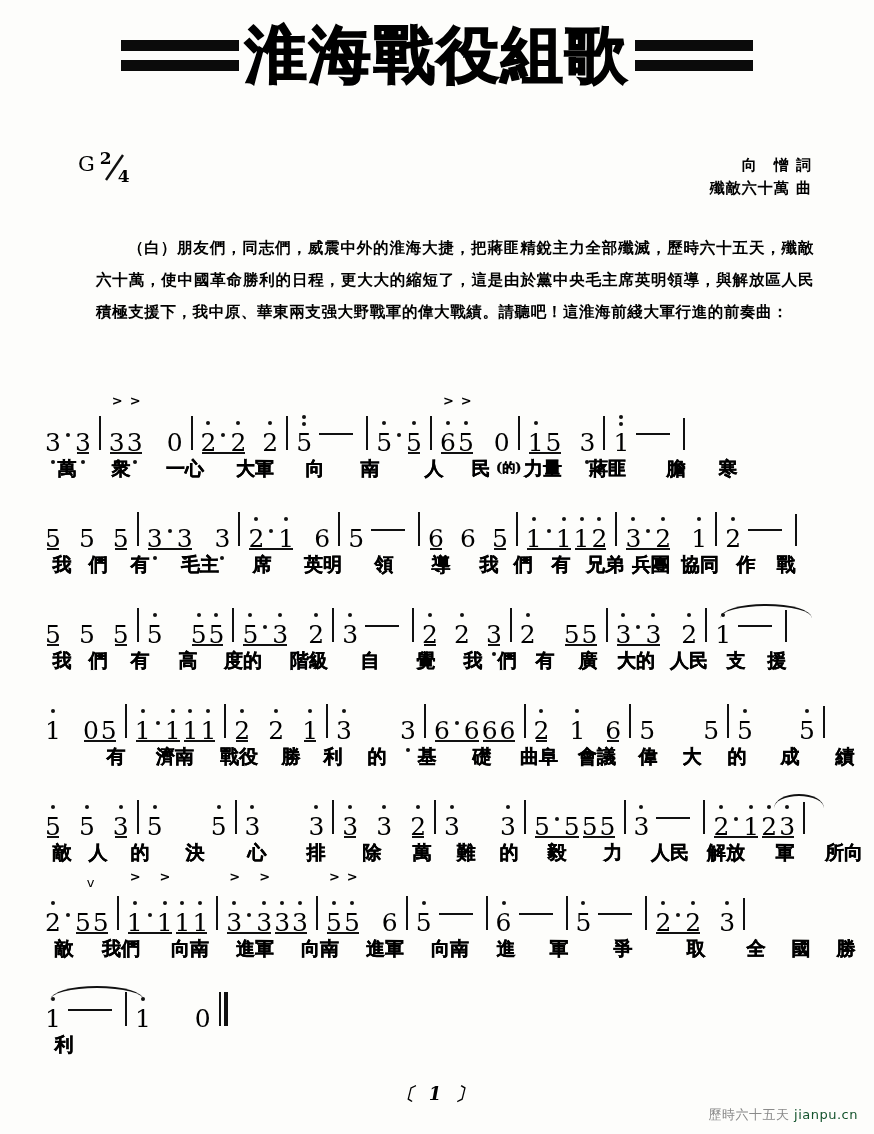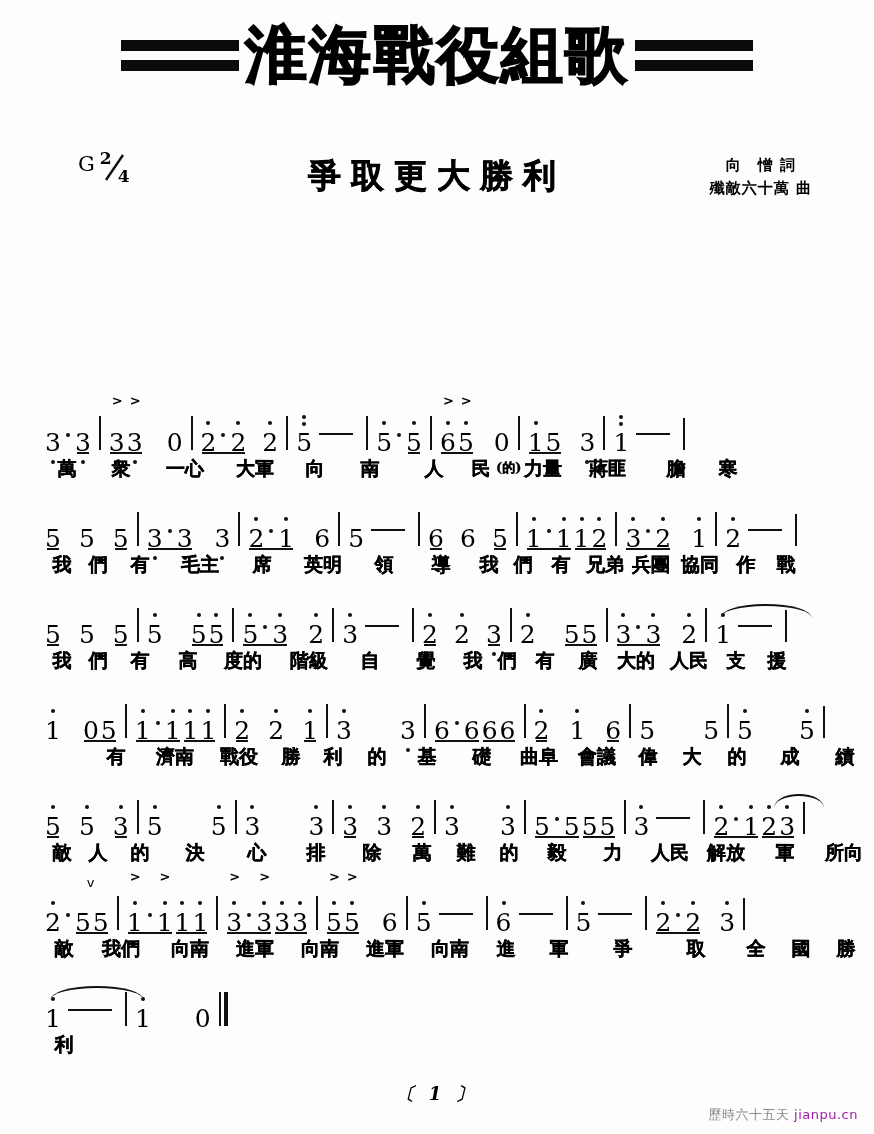--- a/index.html
+++ b/index.html
@@ -47,21 +47,21 @@
   }
   .song-title{
     position:absolute;left:0;right:0;top:6px;text-align:center;
     font-family:"DejaVu Serif","Liberation Serif",serif;
     font-weight:bold;font-size:33px;letter-spacing:10px;
     -webkit-text-stroke:0.7px #000;
   }
   .credits{
     position:absolute;right:62px;top:6px;
     font-size:15px;line-height:1.55;font-weight:bold;
-    text-align:center;white-space:nowrap;
+    text-align:right;white-space:nowrap;
   }
   .credits div{letter-spacing:1px;}
 
   
   .prose{
     position:absolute;left:96px;right:60px;top:232px;
     font-size:15.5px;line-height:32px;letter-spacing:0.6px;
     text-align:justify;font-weight:bold;
   }
   .prose p{margin:0;text-indent:32px;}
@@ -181,21 +181,21 @@
   
   .pagenum{
     position:absolute;left:0;right:0;bottom:28px;text-align:center;
     font-size:18px;font-style:italic;font-weight:bold;letter-spacing:4px;
   }
   .watermark{
     position:absolute;right:16px;bottom:10px;font-size:13px;
     font-family:"DejaVu Sans","Liberation Sans",sans-serif;
     color:#8a8a8a;letter-spacing:0.5px;
   }
-  .watermark .b{color:#a21caf;}
+  .watermark .b{color:#14532d;}
 </style>
 </head>
 <body>
 
 <div class="page">
 
   <div class="masthead">
     <div class="mast-rule">
         <i></i>
         <i></i>
@@ -212,28 +212,30 @@
       <span>G</span>
       <span class="meter">
         <span class="num">2</span>
         <svg class="sl" viewBox="0 0 26 30">
           <line x1="21" y1="3" x2="4" y2="28" stroke="#111" stroke-width="2.4"></line>
         </svg>
         <span class="den">4</span>
       </span>
     </div>
 
-    <div class="song-title">爭取更大勝利</div>
 
     <div class="credits">
       <div>向　憎 詞</div>
       <div>殲敵六十萬 曲</div>
     </div>
   </div>
 
+  <div class="prose">
+    <p>（白）朋友們，同志們，威震中外的淮海大捷，把蔣匪精銳主力全部殲滅，歷時六十五天，殲敵六十萬，使中國革命勝利的日程，更大大的縮短了，這是由於黨中央毛主席英明領導，與解放區人民積極支援下，我中原、華東兩支强大野戰軍的偉大戰績。請聽吧！這淮海前綫大軍行進的前奏曲：</p>
+  </div>
 
   <div class="systems">
 
     <div class="system">
       <div class="stave">
         <div class="n dot-lo">
             <span class="g">3</span>
           </div>
         <div class="augdot">
             <span></span>

